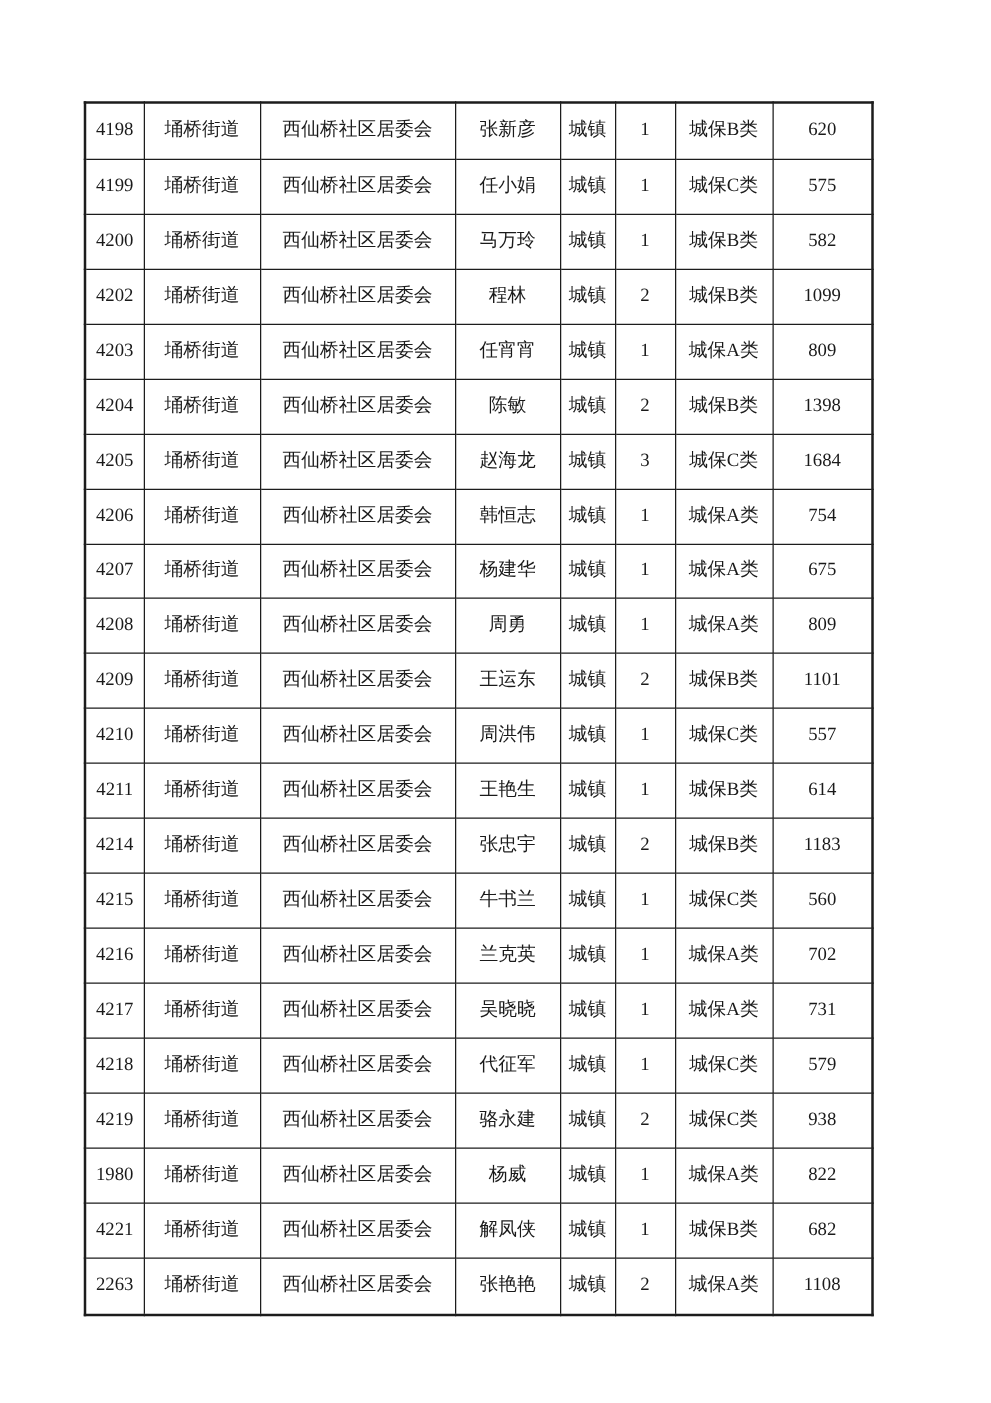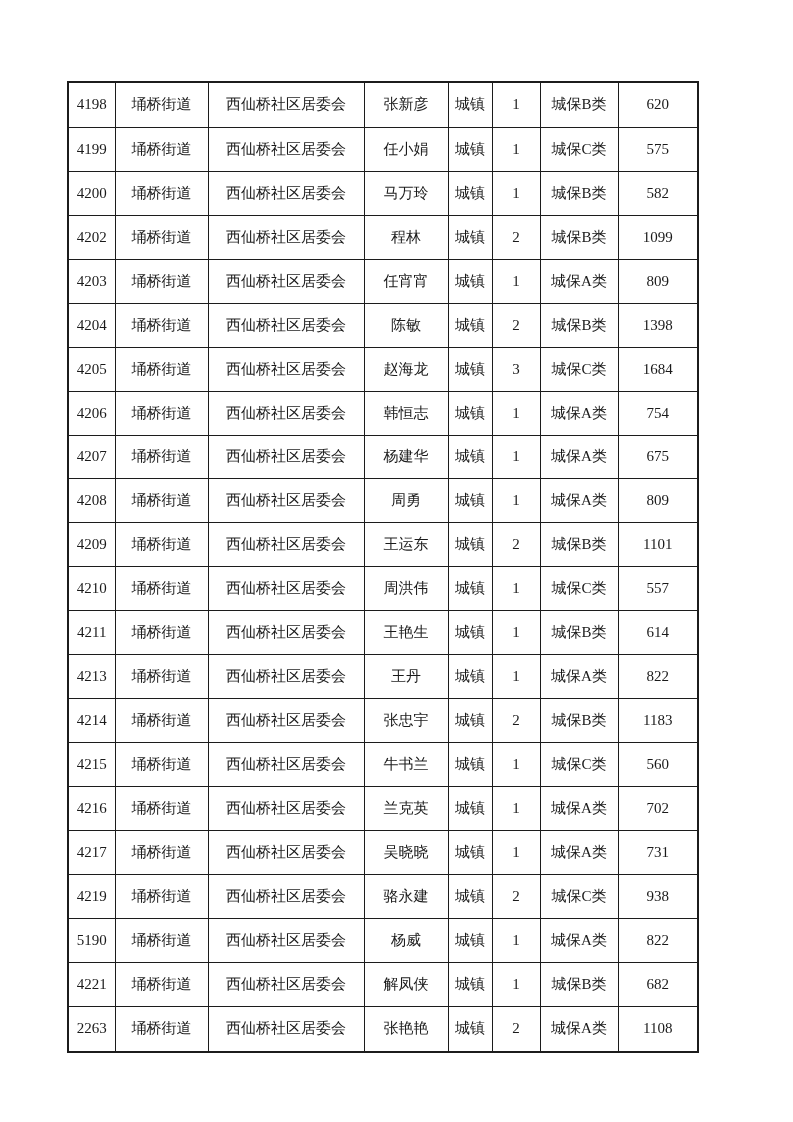--- a/index.html
+++ b/index.html
@@ -190,30 +190,20 @@
           <td class="col-serial">4211</td>
           <td class="col-street">埇桥街道</td>
           <td class="col-community">西仙桥社区居委会</td>
           <td class="col-name">王艳生</td>
           <td class="col-type">城镇</td>
           <td class="col-count">1</td>
           <td class="col-category">城保B类</td>
           <td class="col-amount">614</td>
         </tr>
         <tr>
-          <td class="col-serial">4213</td>
-          <td class="col-street">埇桥街道</td>
-          <td class="col-community">西仙桥社区居委会</td>
-          <td class="col-name">王丹</td>
-          <td class="col-type">城镇</td>
-          <td class="col-count">1</td>
-          <td class="col-category">城保A类</td>
-          <td class="col-amount">822</td>
-        </tr>
-        <tr>
           <td class="col-serial">4214</td>
           <td class="col-street">埇桥街道</td>
           <td class="col-community">西仙桥社区居委会</td>
           <td class="col-name">张忠宇</td>
           <td class="col-type">城镇</td>
           <td class="col-count">2</td>
           <td class="col-category">城保B类</td>
           <td class="col-amount">1183</td>
         </tr>
         <tr>
@@ -240,31 +230,41 @@
           <td class="col-serial">4217</td>
           <td class="col-street">埇桥街道</td>
           <td class="col-community">西仙桥社区居委会</td>
           <td class="col-name">吴晓晓</td>
           <td class="col-type">城镇</td>
           <td class="col-count">1</td>
           <td class="col-category">城保A类</td>
           <td class="col-amount">731</td>
         </tr>
         <tr>
+          <td class="col-serial">4218</td>
+          <td class="col-street">埇桥街道</td>
+          <td class="col-community">西仙桥社区居委会</td>
+          <td class="col-name">代征军</td>
+          <td class="col-type">城镇</td>
+          <td class="col-count">1</td>
+          <td class="col-category">城保C类</td>
+          <td class="col-amount">579</td>
+        </tr>
+        <tr>
           <td class="col-serial">4219</td>
           <td class="col-street">埇桥街道</td>
           <td class="col-community">西仙桥社区居委会</td>
           <td class="col-name">骆永建</td>
           <td class="col-type">城镇</td>
           <td class="col-count">2</td>
           <td class="col-category">城保C类</td>
           <td class="col-amount">938</td>
         </tr>
         <tr>
-          <td class="col-serial">5190</td>
+          <td class="col-serial">1980</td>
           <td class="col-street">埇桥街道</td>
           <td class="col-community">西仙桥社区居委会</td>
           <td class="col-name">杨威</td>
           <td class="col-type">城镇</td>
           <td class="col-count">1</td>
           <td class="col-category">城保A类</td>
           <td class="col-amount">822</td>
         </tr>
         <tr>
           <td class="col-serial">4221</td>

